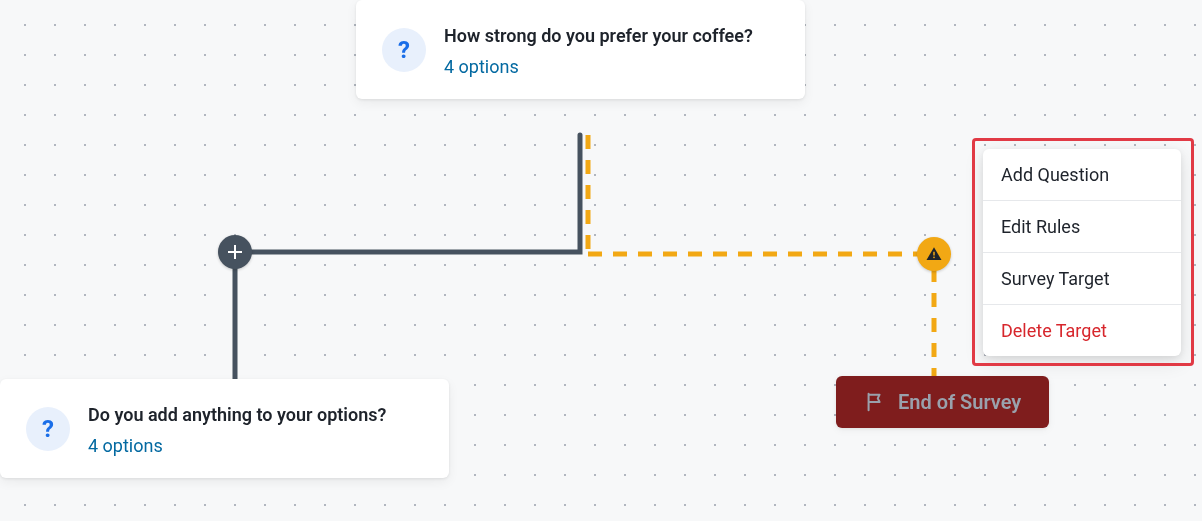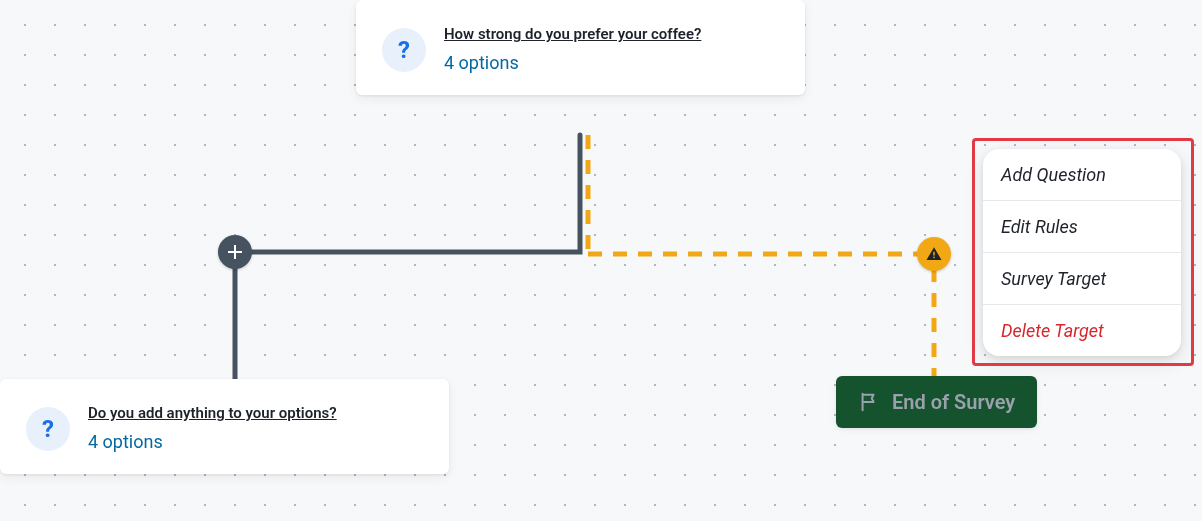--- a/index.html
+++ b/index.html
@@ -35,26 +35,25 @@
       width: 44px; height: 44px; border-radius: 50%;
       background: #e8f0fc;
       display: flex; align-items: center; justify-content: center;
       flex-shrink: 0;
       color: #1a6ee8;
       font-size: 24px; font-weight: 700;
       margin-top: 4px;
     }
     .card .content { flex: 1; }
     .card .title {
-      font-size: 15px;
+      font-size: 18px;
       font-weight: 600;
       color: #1e232b;
       line-height: 1.35;
       margin-bottom: 8px;
-      text-decoration: underline;
     }
     .card .meta {
       font-size: 18px;
       color: #0369a1;
     }
     .plus-node {
       position: absolute;
       width: 34px; height: 34px; border-radius: 50%;
       background: #46525f;
       color: #fff;
@@ -70,37 +69,36 @@
     .plus-node::after { width: 2px; height: 14px; }
     .warn-node {
       position: absolute;
       width: 34px; height: 34px; border-radius: 50%;
       background: #f2a814;
       display: flex; align-items: center; justify-content: center;
       box-shadow: 0 1px 3px rgba(0,0,0,0.2);
     }
     .end-chip {
       position: absolute;
-      background: #14532d;
+      background: #7f1d1d;
       border-radius: 6px;
       box-shadow: 0 1px 3px rgba(0,0,0,0.06), 0 2px 8px rgba(0,0,0,0.05);
-      padding: 14px 22px;
+      padding: 14px 28px;
       display: flex; align-items: center; gap: 12px;
       color: #9aa1ac;
       font-size: 20px;
       font-weight: 600;
     }
     .menu {
       position: absolute;
       background: #fff;
-      border-radius: 16px;
+      border-radius: 6px;
       box-shadow: 0 2px 6px rgba(0,0,0,0.08), 0 6px 20px rgba(0,0,0,0.1);
       width: 198px;
       overflow: hidden;
-      font-style: italic;
     }
     .menu .item {
       padding: 15px 18px;
       font-size: 18px;
       color: #1e232b;
       border-bottom: 1px solid #e6e8eb;
       cursor: pointer;
     }
     .menu .item:last-child { border-bottom: none; }
     .menu .item.danger { color: #d7262c; }

